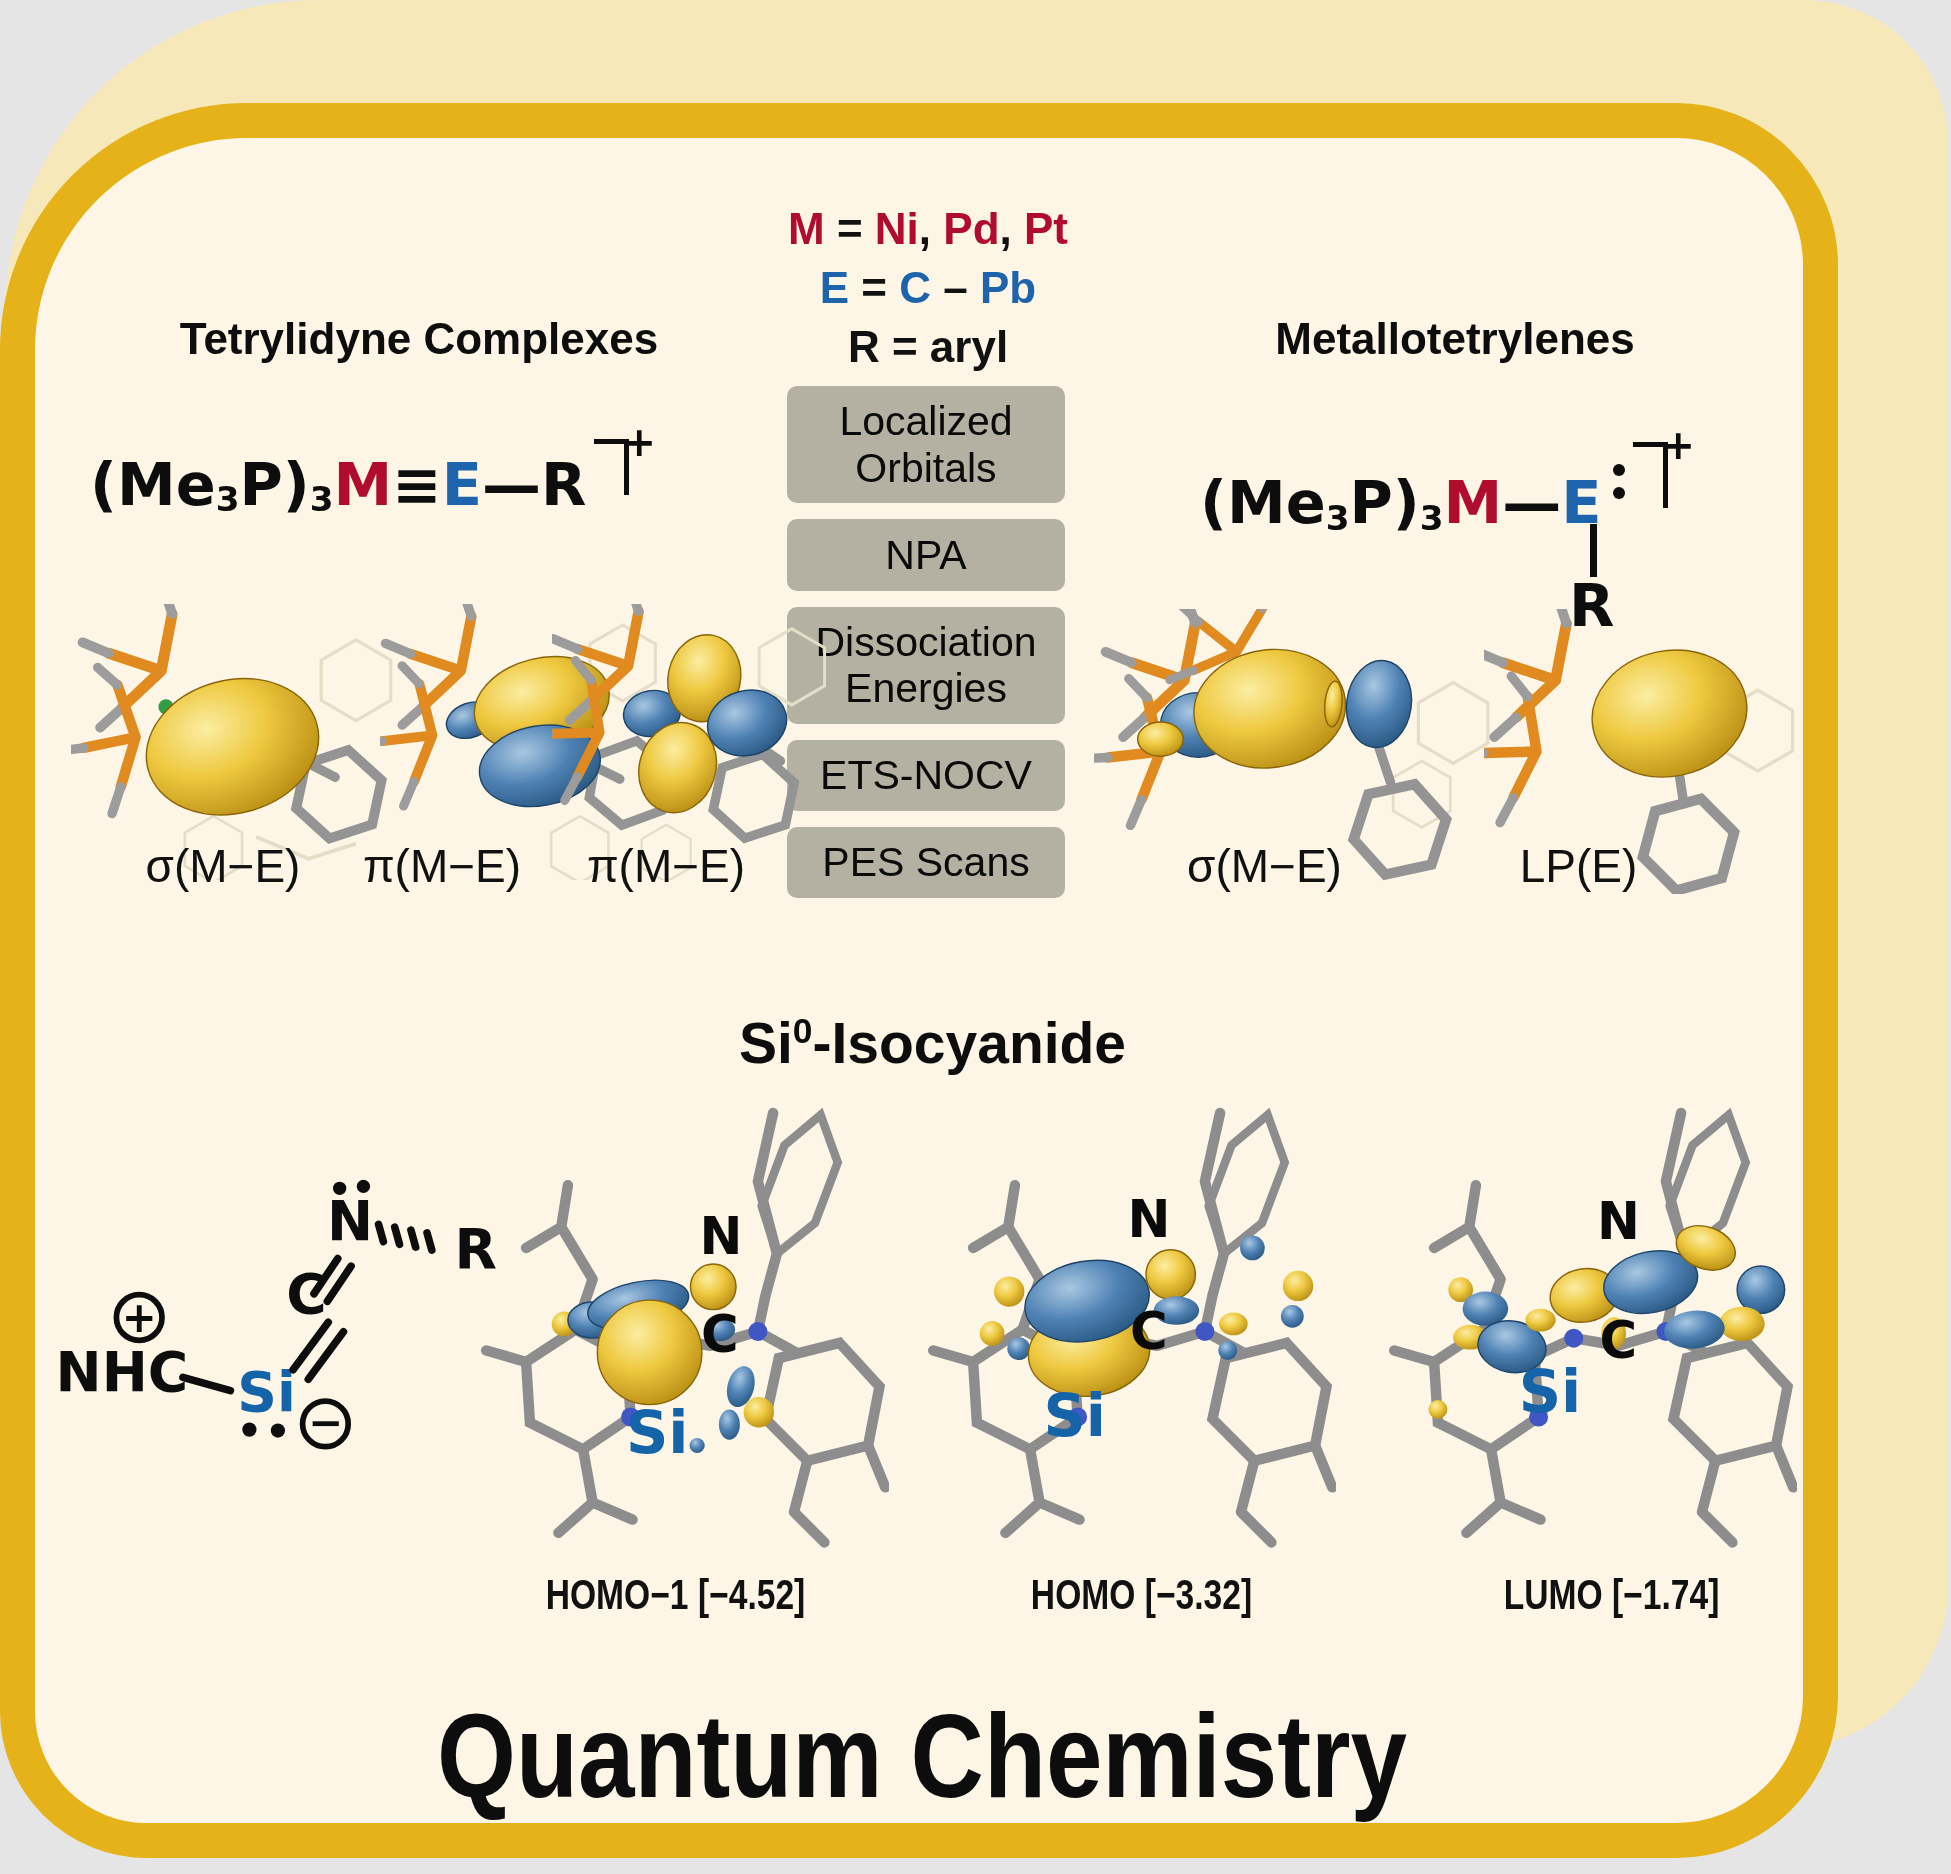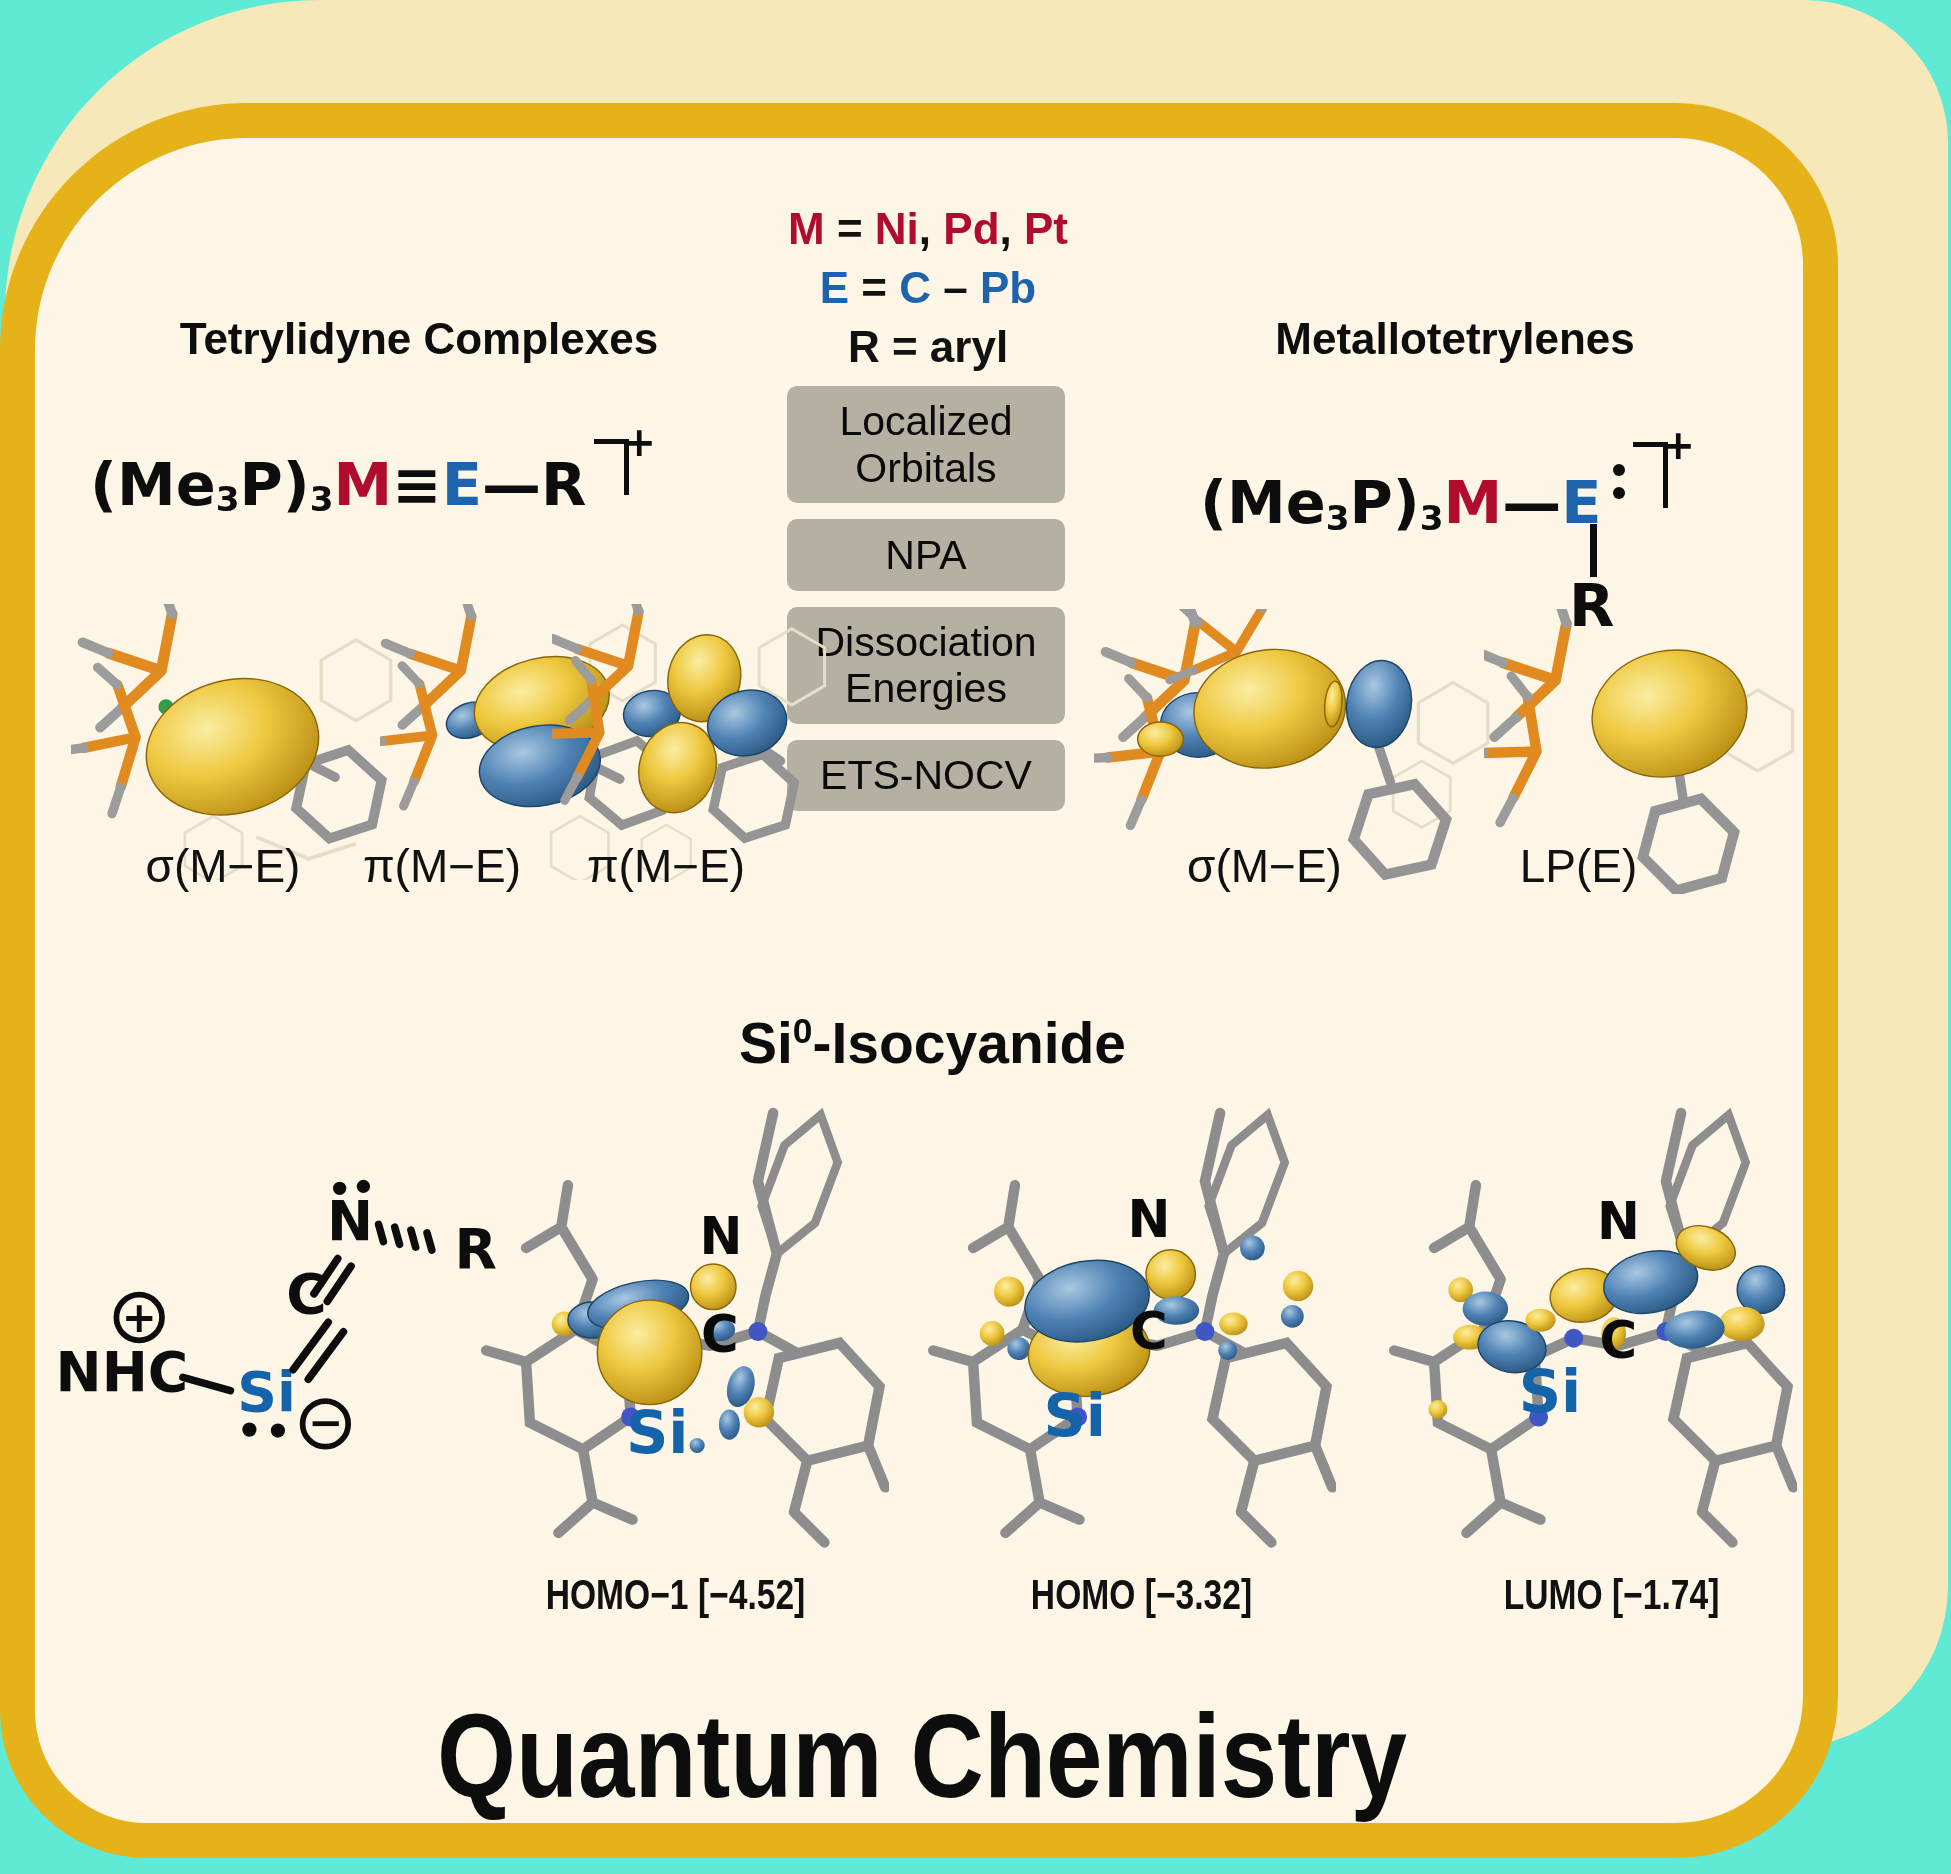--- a/index.html
+++ b/index.html
@@ -1,16 +1,16 @@
 <!DOCTYPE html>
 <html style="font-size:15px"><head>
 <meta charset="utf-8">
 <style>
   html,body{margin:0;padding:0;background:#000;}
-  .stage{position:relative;width:1952px;height:1875px;background:#5eead4;
+  .stage{position:relative;width:1952px;height:1875px;background:#e5e5e5;
          font-family:"Liberation Sans",sans-serif;overflow:hidden;}
   .abs{position:absolute;}
   .tan-card{left:4.8px;top:0;width:1943px;height:1748px;background:#f7e8ba;
             border-radius:314px 143px 162px 143px;}
   .main-card{left:0;top:103px;width:1838px;height:1755px;background:#fdf6e6;
              border:35px solid #e5b319;border-radius:247px 162px 162px 147px;
              box-sizing:border-box;}
   .legend{left:690px;top:200px;width:476px;text-align:center;}
   .legend .ln{font-size:44px;font-weight:bold;line-height:1.34;color:#111;white-space:pre;}
   .red{color:#b00d2e;} .blue{color:#1d64ad;} .blk{color:#111;}
@@ -104,20 +104,21 @@
     </div>
     <div class="vbond" style="left:390px;top:107px;height:53px"></div>
     <div class="rf-r" style="left:369px;top:154px">R</div>
   </div>
 
   <div class="abs pill-col">
     <div class="pill">Localized Orbitals</div>
     <div class="pill">NPA</div>
     <div class="pill">Dissociation Energies</div>
     <div class="pill">ETS-NOCV</div>
+    <div class="pill">PES Scans</div>
   </div>
 
   <svg class="abs" style="left:71px;top:604px" width="323" height="276" viewBox="0 0 340 290">
     <use href="#hexp" transform="translate(300,80) scale(0.85)" stroke="#e4ddc8" stroke-width="4"></use>
     <use href="#hexp" transform="translate(150,258) scale(0.7)" stroke="#e4ddc8" stroke-width="4"></use>
     <path d="M195 245 L250 268 L300 252" stroke="#e4ddc8" stroke-width="4" fill="none"></path>
     <use href="#pme3" transform="translate(95,70) scale(1.15)"></use>
     <use href="#pme3" transform="translate(68,140) rotate(-30) scale(1.1)"></use>
     <circle cx="100" cy="108" r="8" fill="#2f9e44"></circle>
     <path d="M245 165 L278 182" stroke="#949494" stroke-width="10" stroke-linecap="round"></path>

